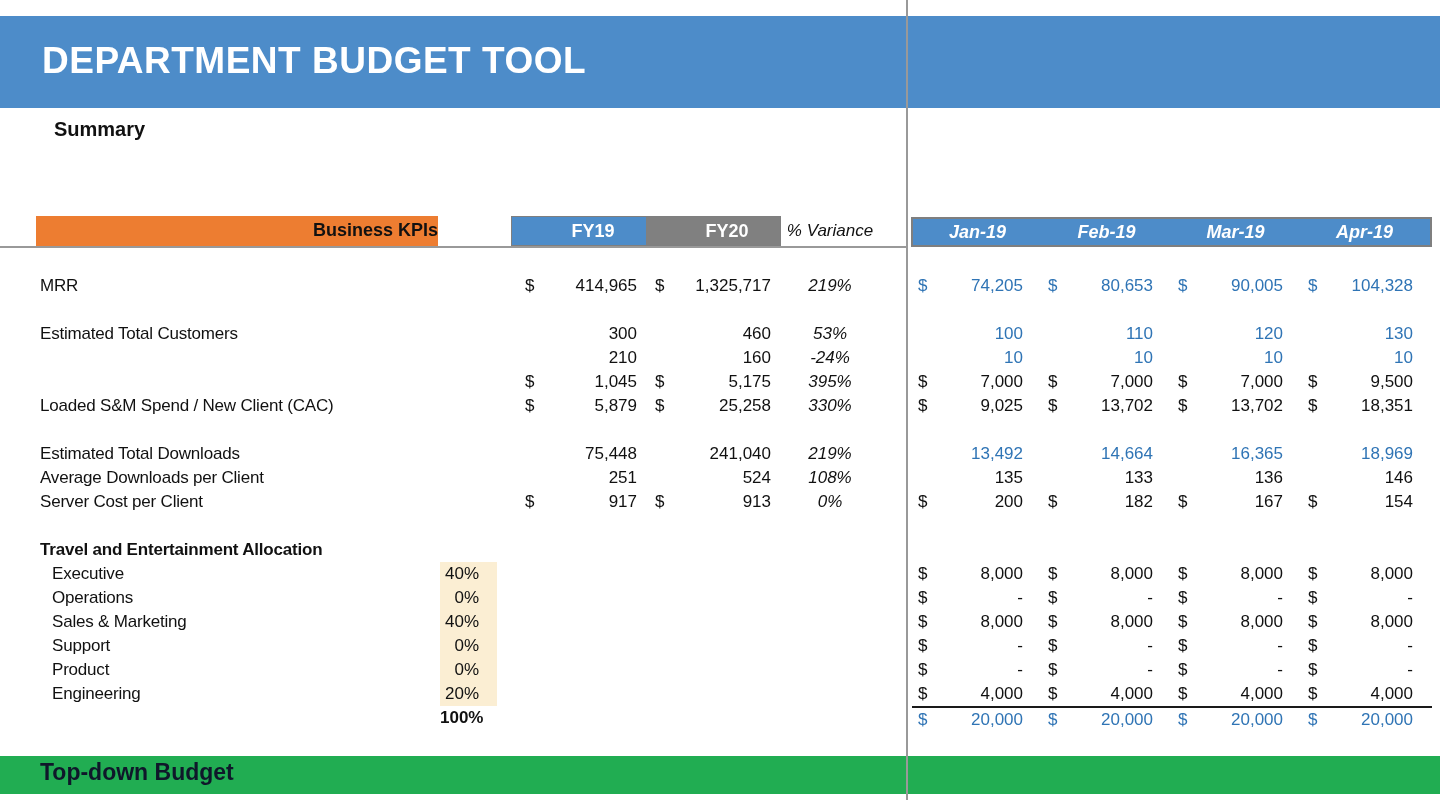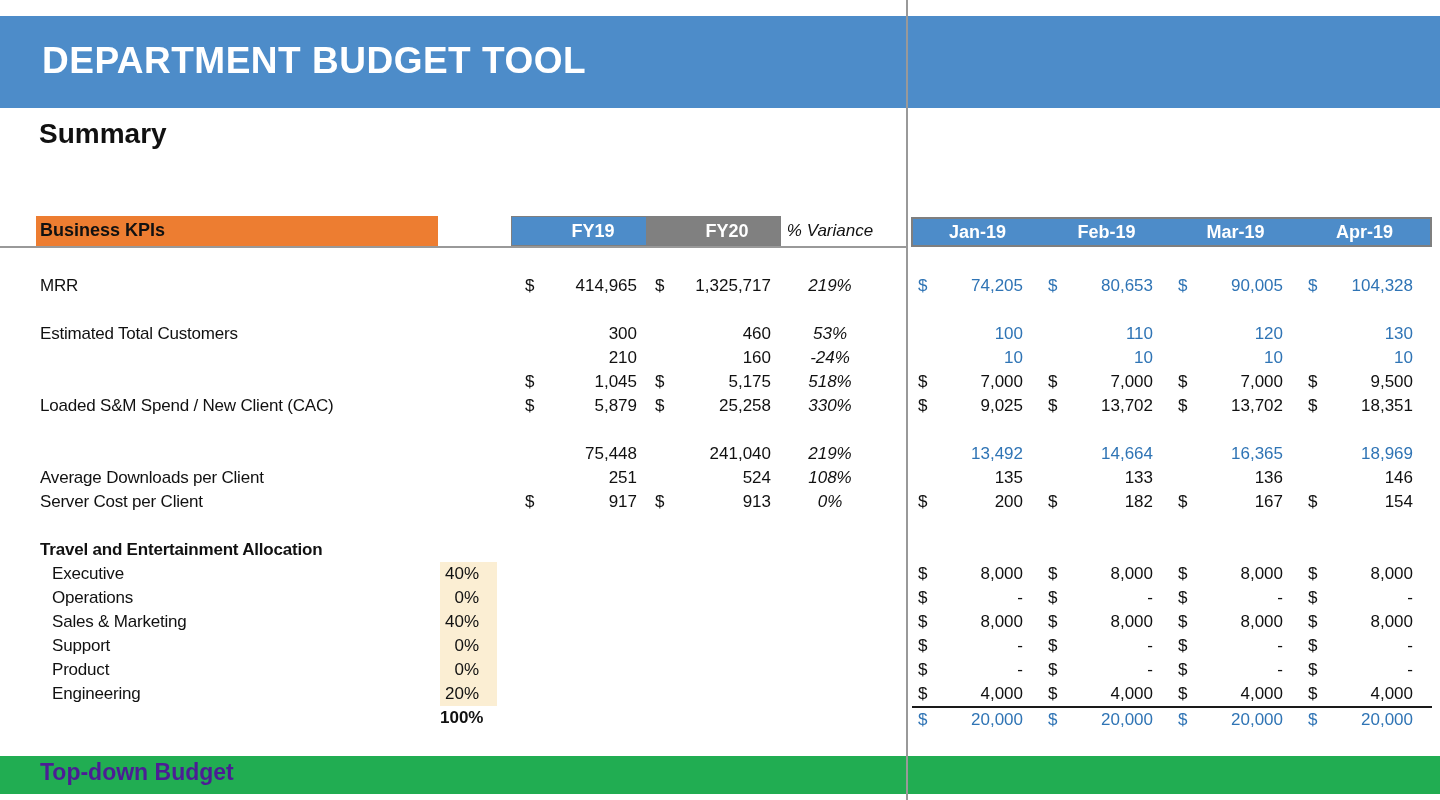--- a/index.html
+++ b/index.html
@@ -11,40 +11,40 @@
   #banner { position: absolute; left: 0; top: 16px; width: 1440px; height: 92px;
     background: var(--banner-blue); }
   #banner .title { position: absolute; left: 42px; top: 24px; color: #fff;
     font-size: 37px; font-weight: bold; letter-spacing: 0.5px; }
 
   
   #v-divider { position: absolute; left: 906px; top: 0; width: 2px; height: 800px;
     background: var(--line-gray); z-index: 30; }
 
   
-  #summary-heading { position: absolute; left: 39px; top: 118px; font-size: 28px;
+  #summary-heading { position: absolute; left: 54px; top: 118px; font-size: 20px;
     font-weight: bold; text-align: right; }
 
   
   #kpi-header { position: absolute; left: 0; top: 216px; width: 1440px; height: 30px; }
   #kpi-title { position: absolute; left: 36px; top: 0; width: 402px; height: 30px;
     background: var(--accent-orange); font-size: 18px; font-weight: bold;
-    line-height: 29px; padding-left: 4px; }
+    line-height: 29px; padding-left: 4px; text-align: right; }
   #fy-block { position: absolute; left: 511px; top: 0; width: 270px; height: 30px;
     border: 1px solid var(--border-gray); display: flex; }
   #fy-block .fy { width: 50%; height: 100%; color: #fff; font-size: 18px;
     font-weight: bold; text-align: center; line-height: 28px; padding-left: 28px; }
   #fy19-header { background: var(--banner-blue); }
   #fy20-header { background: var(--header-gray); }
   #variance-header { position: absolute; left: 780px; top: 0; width: 100px; height: 30px;
     font-style: italic; font-size: 17px; text-align: center; line-height: 30px; }
   #months-band { position: absolute; left: 911px; top: 1px; width: 521px; height: 30px;
     background: var(--banner-blue); border: 2px solid var(--border-gray); display: flex; }
   #months-band .mh { width: 129px; color: #fff; font-size: 18px; font-weight: bold;
-    text-align: center; line-height: 26px; }
+    text-align: center; line-height: 26px; font-style: italic; }
   #header-underline { position: absolute; left: 0; top: 246px; width: 907px; height: 2px;
     background: var(--line-gray); }
 
   
   #rows { position: absolute; left: 0; top: 262px; width: 1440px; }
   .row { position: relative; height: 24px; font-size: 17px; line-height: 24px; }
   .spacer { width: 100%; }
   .c-label { position: absolute; left: 40px; top: 0; width: 398px; height: 24px;
     white-space: nowrap; letter-spacing: -0.2px; }
   .c-label.indent { padding-left: 12px; }
@@ -62,21 +62,21 @@
   .c-months { position: absolute; left: 912px; top: 0; width: 520px; height: 24px;
     display: flex; }
   .c-months.blue { color: var(--value-blue); }
   .c-months.totline { border-top: 2px solid #1a1a1a; }
   .c-month { width: 130px; height: 100%; padding: 0 19px 0 6px; }
 
   
   #footer-bar { position: absolute; left: 0; top: 756px; width: 1440px; height: 38px;
     background: var(--accent-green); }
   #footer-bar .ftitle { position: absolute; left: 40px; top: 3px; font-size: 23px;
-    font-weight: bold; color: #4c1d95; }
+    font-weight: bold; color: #0f172a; }
 </style>
 </head>
 <body>
 
 <div id="stage">
 
   <div id="banner">
     <div class="title">DEPARTMENT BUDGET TOOL</div>
   </div>
 
@@ -192,21 +192,21 @@
       </div>
       <div class="row">
         <div class="c-fy19 money">
           <span class="cur">$</span>
           <span>1,045</span>
         </div>
         <div class="c-fy20 money">
           <span class="cur">$</span>
           <span>5,175</span>
         </div>
-        <div class="c-var">518%</div>
+        <div class="c-var">395%</div>
         <div class="c-months black">
           <div class="c-month money">
             <span class="cur">$</span>
             <span>7,000</span>
           </div>
           <div class="c-month money">
             <span class="cur">$</span>
             <span>7,000</span>
           </div>
           <div class="c-month money">
@@ -244,20 +244,21 @@
             <span>13,702</span>
           </div>
           <div class="c-month money">
             <span class="cur">$</span>
             <span>18,351</span>
           </div>
         </div>
       </div>
       <div class="spacer" style="height: 24px;"></div>
       <div class="row">
+        <div class="c-label">Estimated Total Downloads</div>
         <div class="c-fy19 money">
           <span class="cur"></span>
           <span>75,448</span>
         </div>
         <div class="c-fy20 money">
           <span class="cur"></span>
           <span>241,040</span>
         </div>
         <div class="c-var">219%</div>
         <div class="c-months blue">

